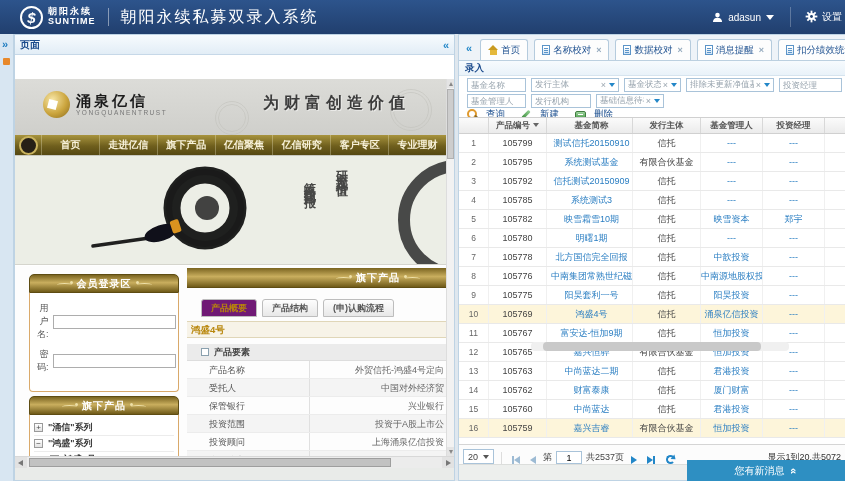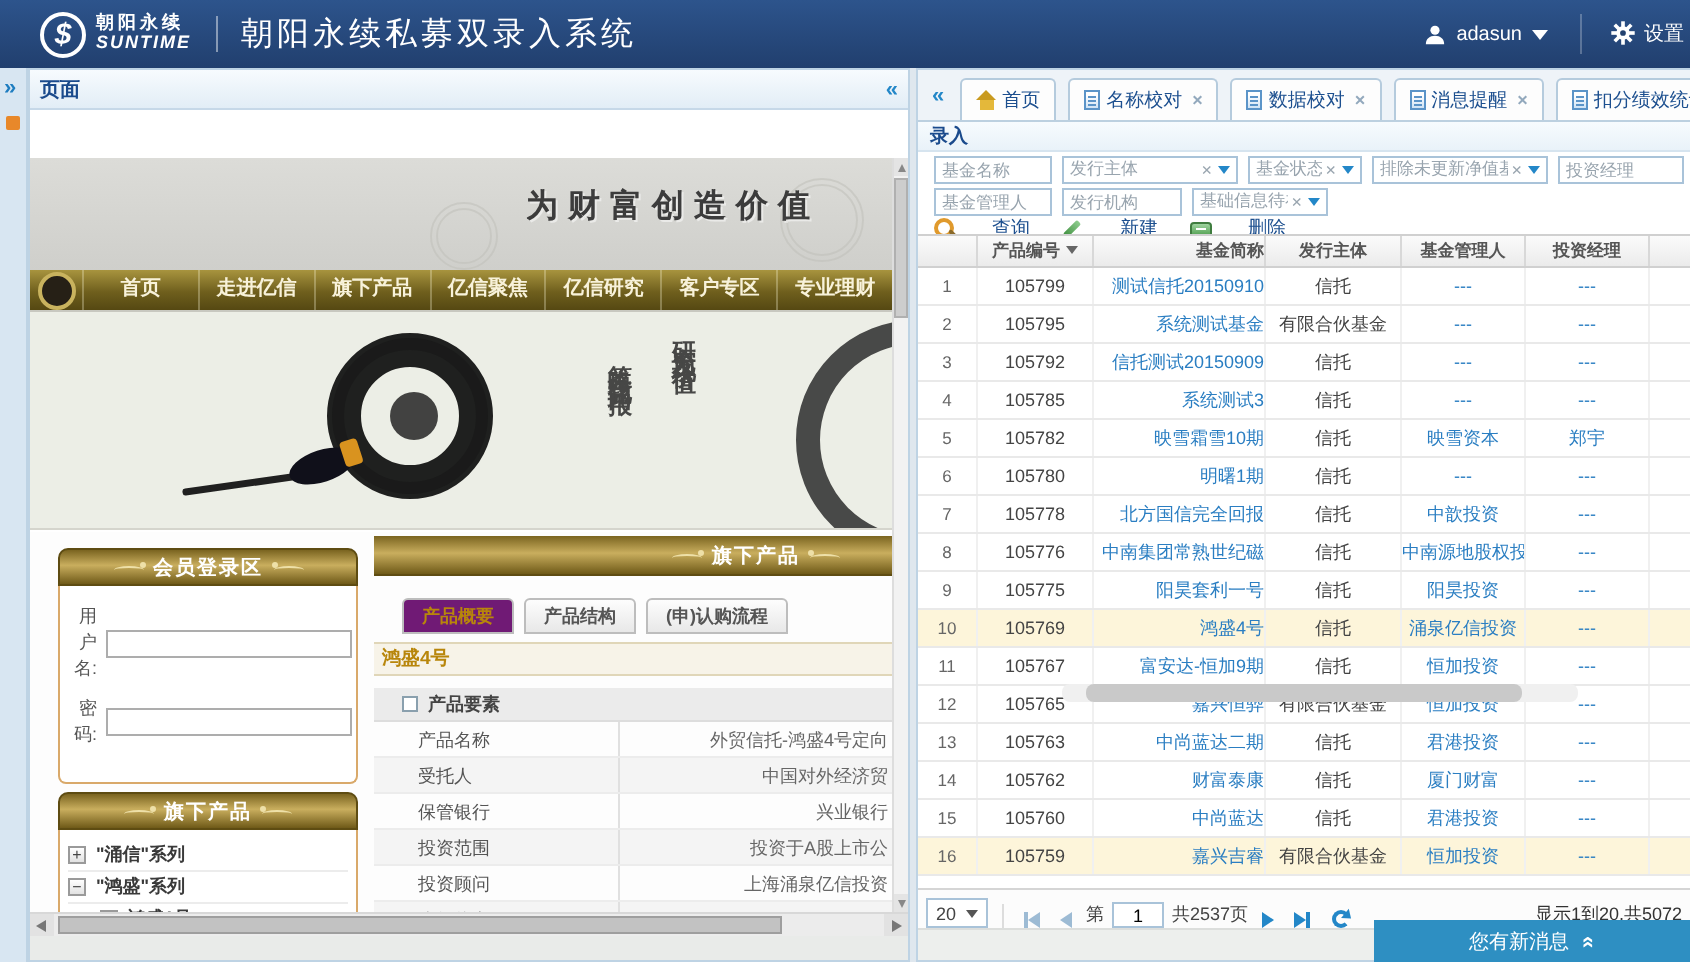--- a/index.html
+++ b/index.html
@@ -5,21 +5,21 @@
 *{margin:0;padding:0;box-sizing:border-box}
 html,body{width:845px;height:481px;overflow:hidden}
 body{position:relative;background:#e9ebe9;font-family:"Liberation Sans","DejaVu Sans",sans-serif;font-size:10px;color:#333}
 
 
 .topbar{position:absolute;left:0;top:0;width:845px;height:34px;background:linear-gradient(180deg,#2d548c,#213f6e);display:flex;align-items:center;color:#fff;z-index:10}
 .logo{display:flex;align-items:center;margin-left:20px;gap:5px}
 .logo-mark{width:23px;height:23px;border:2px solid #fff;border-radius:50%;display:flex;align-items:center;justify-content:center;font-weight:bold;font-style:italic;font-size:15px;line-height:1}
 .logo-stack{line-height:1.1}
 .logo-cn{font-size:9px;font-weight:bold;letter-spacing:2px}
-.logo-en{font-size:9px;font-weight:bold;font-style:italic;letter-spacing:1px}
+.logo-en{font-size:9px;font-weight:bold;letter-spacing:1px}
 .tb-divider{width:1px;height:18px;background:rgba(255,255,255,.45);margin:0 12px}
 .app-title{font-size:16px;letter-spacing:2px}
 .tb-right{margin-left:auto;display:flex;align-items:center}
 .tb-user{display:flex;align-items:center;gap:5px;padding:0 16px;cursor:pointer}
 .tb-caret{width:0;height:0;border-left:4px solid transparent;border-right:4px solid transparent;border-top:5px solid #fff}
 .tb-sep{width:1px;height:20px;background:rgba(255,255,255,.25)}
 .tb-settings{display:flex;align-items:flex-start;gap:4px;padding:0 3px 0 14px;cursor:pointer;font-size:10px}
 
 
 .leftstrip{position:absolute;left:0;top:34px;width:14px;height:447px;background:#d8e6f2;border-right:1px solid #bed3e4}
@@ -126,40 +126,40 @@
 .phd2 .ptitle{font-weight:bold;color:#1a4a8c;font-size:9.5px}
 .filters{position:absolute;left:0;top:41px;right:0}
 .frow{display:flex;gap:5px;padding-left:8px;margin-top:2px;height:14px}
 .finput{height:14px;border:1px solid #a9c3d9;font-size:8.5px;font-family:inherit;color:#333;padding:0 3px}
 .finput::placeholder{color:#98a4ae}
 .fcombo{height:14px;border:1px solid #a9c3d9;background:#fff;display:inline-flex;align-items:center;cursor:pointer}
 .fph{flex:1;padding-left:3px;font-size:8.5px;color:#98a4ae;white-space:nowrap;overflow:hidden}
 .fx{color:#9aa6b0;font-size:9px;line-height:1;padding:0 2px}
 .fdd{width:0;height:0;border-left:3.5px solid transparent;border-right:3.5px solid transparent;border-top:4px solid #2387c8;margin:0 3px 0 1px}
 .toolbar{position:absolute;left:0;top:73px;right:0;height:13px;display:flex;align-items:center;gap:16px;padding-left:8px}
-.tbtn{display:inline-flex;align-items:center;gap:18px;color:#1c4f8f;font-size:9.5px;cursor:pointer}
+.tbtn{display:inline-flex;align-items:center;gap:8px;color:#1c4f8f;font-size:9.5px;cursor:pointer}
 .ic-search{width:11px;height:11px;position:relative}
 .ic-search::before{content:"";position:absolute;left:0;top:0;width:6px;height:6px;border:2px solid #e09a2d;border-radius:50%}
 .ic-search::after{content:"";position:absolute;left:7px;top:7px;width:5px;height:2px;background:#8a6a2a;transform:rotate(45deg);border-radius:1px}
 .ic-pencil{width:11px;height:11px;position:relative}
 .ic-pencil::before{content:"";position:absolute;left:0px;top:4px;width:10px;height:3px;background:linear-gradient(90deg,#3f8f3f,#8fce8f);transform:rotate(-45deg);border-radius:1px}
 .ic-del{width:11px;height:8px;border:1px solid #3f7d3f;background:linear-gradient(180deg,#9fd49f,#4e9e4e);border-radius:2px;position:relative}
 .ic-del::before{content:"";position:absolute;left:2px;top:2.5px;right:2px;height:1px;background:#fff}
 
 
 .grid{position:absolute;left:0;top:82px;right:0;height:321px;overflow:hidden}
 .ghead{display:flex;height:17px;background:linear-gradient(180deg,#fbfbfb,#ebebeb);border-top:1px solid #d0d0d0;border-bottom:1px solid #d0d0d0}
 .ghead .gc{font-weight:bold;color:#555;font-size:8.5px;line-height:15px;border-right:1px solid #d8d8d8}
 .gbody{height:304px;overflow:hidden}
 .grow{display:flex;height:19px;border-bottom:1px solid #e9e9e9;background:#fff;cursor:pointer}
 .grow.sel{background:#fdf5da}
 .gc{flex:0 0 auto;text-align:center;line-height:18px;font-size:9px;color:#444;white-space:nowrap;overflow:hidden;border-right:1px solid #f0f0f0}
 .c0{width:30px;color:#666;font-size:8.5px}
 .c1{width:58px}
-.c2{width:86px;text-align:right;padding-left:4px}
+.c2{width:86px;text-align:center;padding-left:4px}
 .c3{width:68px}
 .c4{width:62px}
 .c5{width:62px}
 .c6{width:80px}
 .lnk{color:#2a7ec2;cursor:pointer}
 .blue{color:#2a7ec2}
 .sortarrow{display:inline-block;margin-left:3px;width:0;height:0;border-left:3.5px solid transparent;border-right:3.5px solid transparent;border-top:4px solid #666;vertical-align:1px}
 .gh-overlay{position:absolute;left:72px;top:307px;width:258px;height:9px;background:#f0f0f0;border-radius:4px;z-index:3}
 .gh-thumb{position:absolute;left:12px;top:0;width:218px;height:9px;background:#c9c9c9;border-radius:4px;cursor:pointer}
 
@@ -231,20 +231,27 @@
 
 <div class="leftpanel">
   <div class="phd">
     <span class="ptitle">页面</span>
     <span class="collapse">«</span>
   </div>
 
   <div class="webpage">
     <div class="wp-main">
       <div class="wp-header">
+        <div class="wp-logo">
+          <div class="wp-logo-mark"></div>
+          <div>
+            <div class="wp-logo-cn">涌泉亿信</div>
+            <div class="wp-logo-en">YONGQUANENTRUST</div>
+          </div>
+        </div>
         <div class="wp-slogan">为财富创造价值</div>
       </div>
       <div class="wp-nav">
         <div class="wp-nav-roundel"></div>
         <div style="display:flex;flex:1">
             <span class="wp-nav-item">首页</span>
             <span class="wp-nav-item">走进亿信</span>
             <span class="wp-nav-item">旗下产品</span>
             <span class="wp-nav-item">亿信聚焦</span>
             <span class="wp-nav-item">亿信研究</span>

